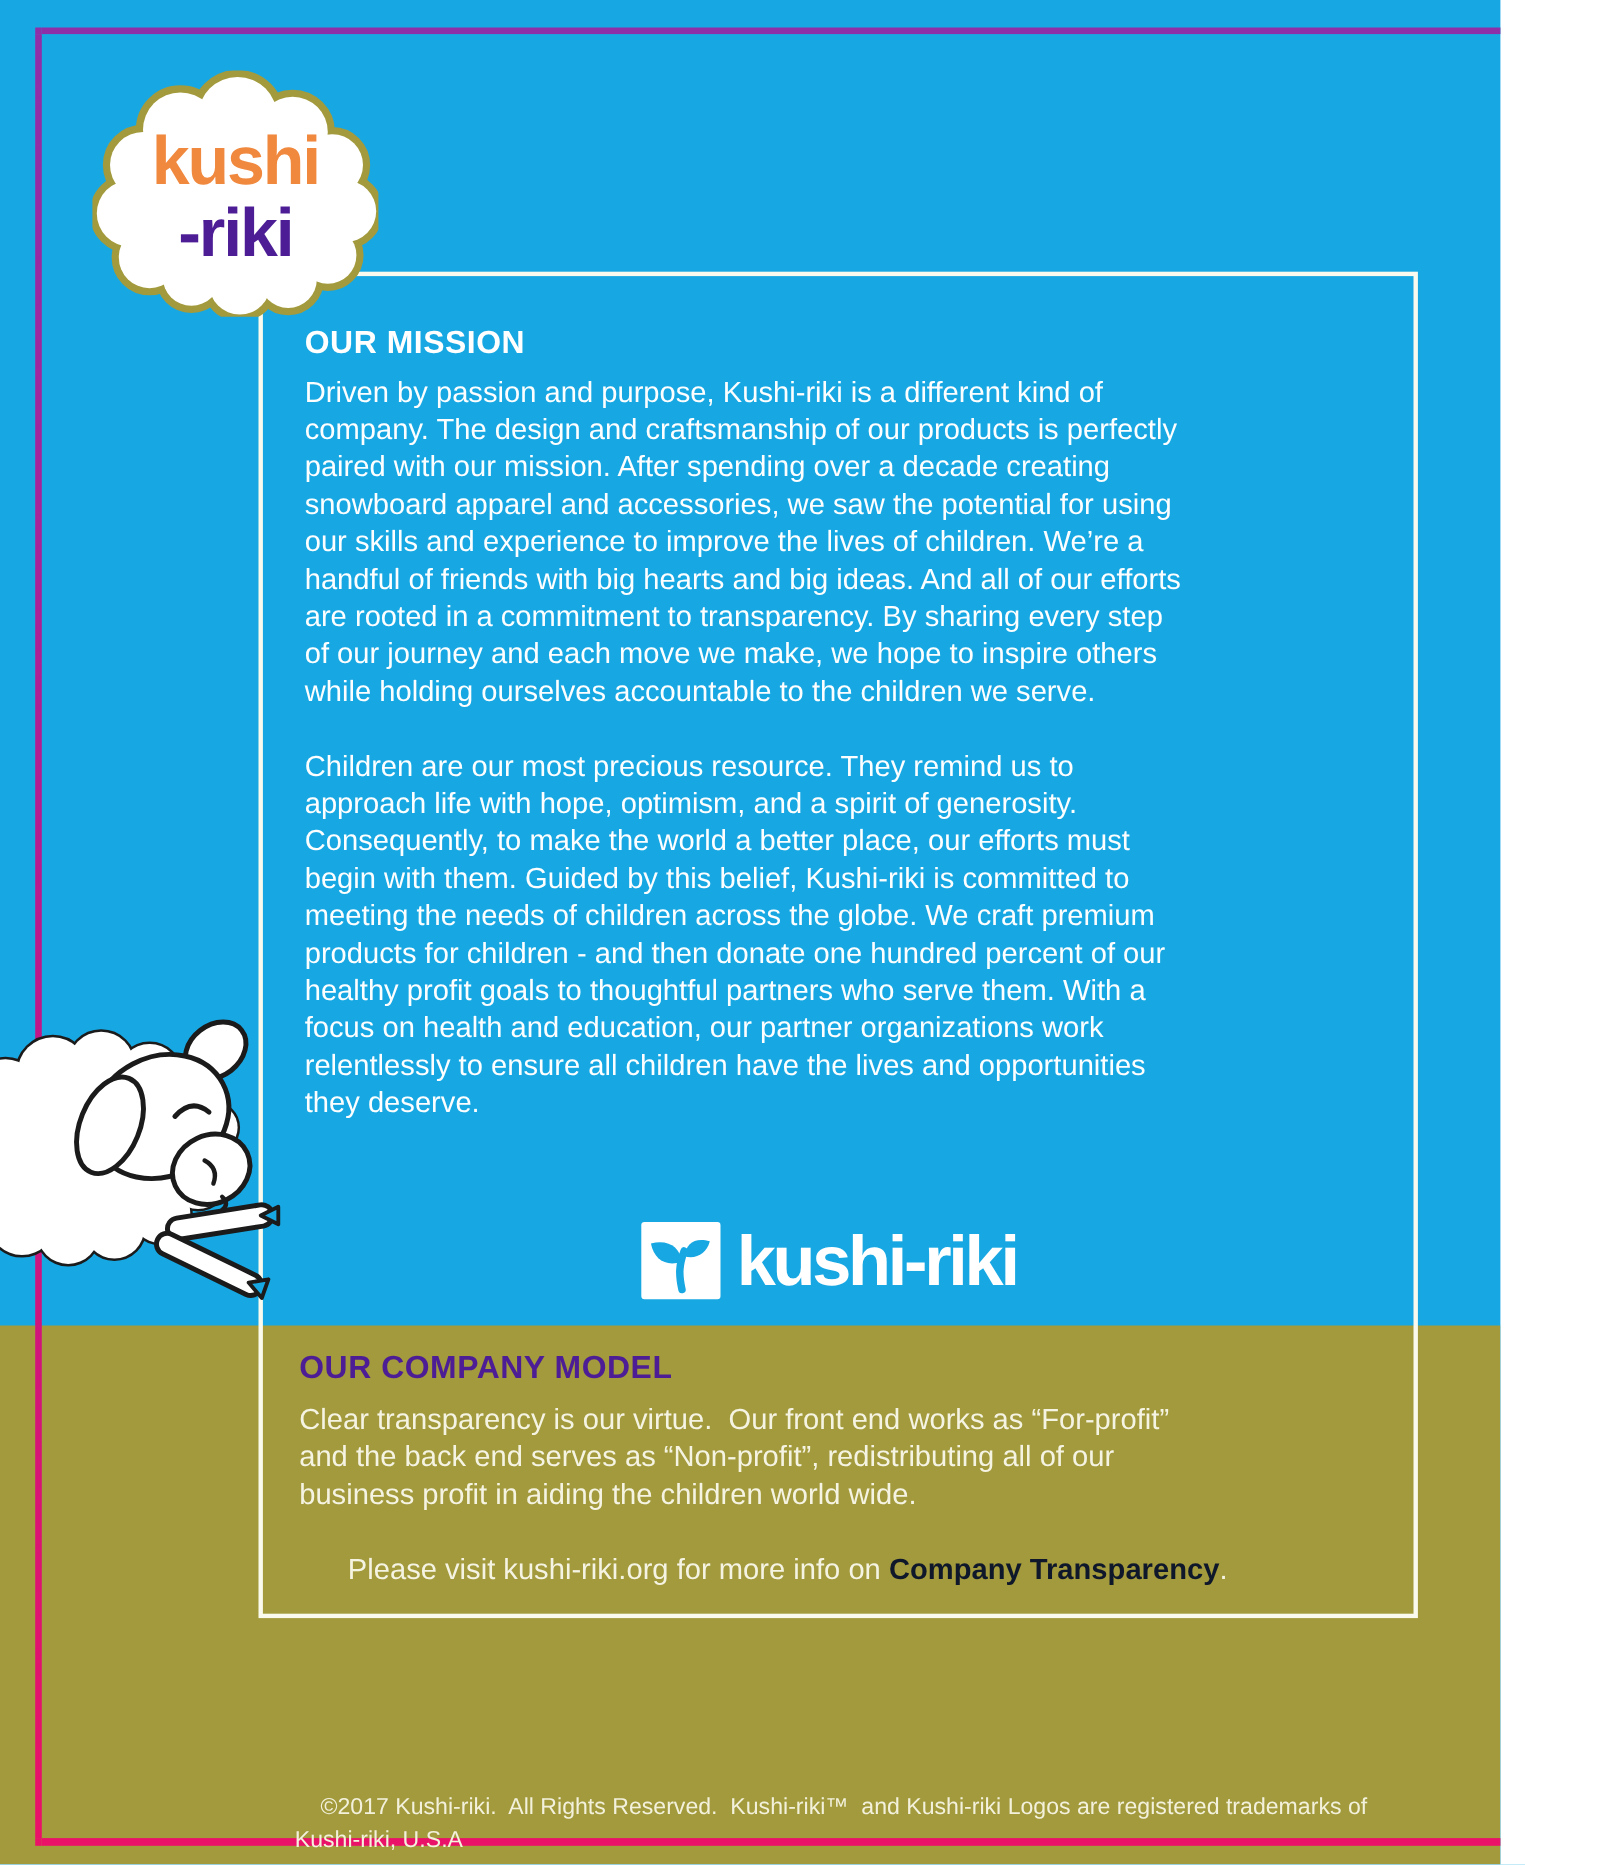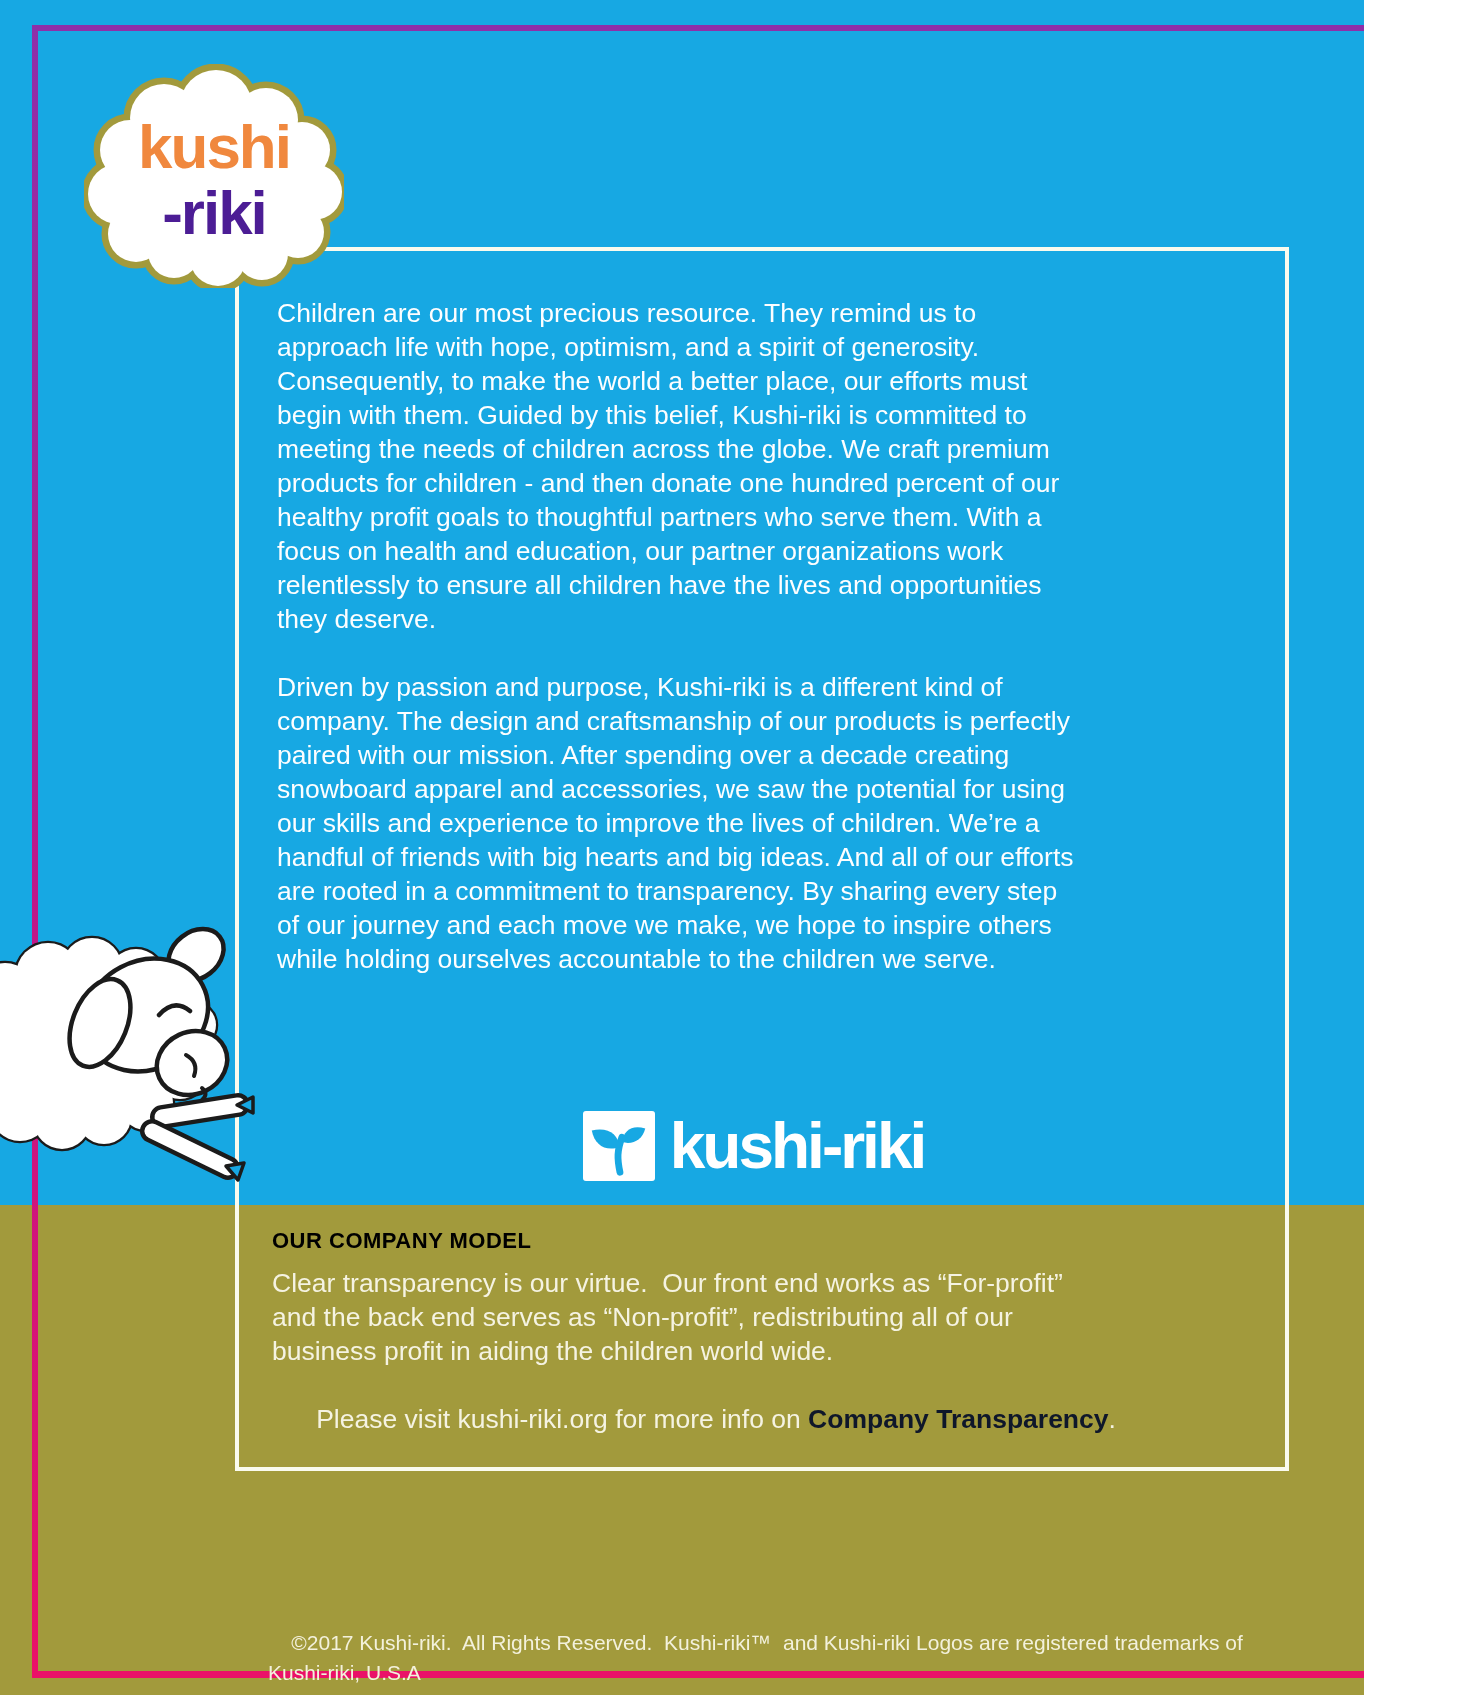--- a/index.html
+++ b/index.html
@@ -31,21 +31,21 @@
   .mission p{margin:0 0 34px 0;font-size:26.5px;line-height:34px;white-space:pre-wrap;}
 
   
   .center-logo{position:absolute;left:15px;top:1110px;width:1476px;display:flex;
                justify-content:center;align-items:flex-start;gap:14px;}
   .center-logo .mark{width:74px;height:72px;}
   .wordmark-text{color:#ffffff;font-weight:bold;font-size:64px;letter-spacing:-3px;line-height:72px;}
 
   
   .company-model{position:absolute;left:272px;top:1228px;width:1000px;color:#F5F3E2;}
-  .company-model h2{margin:0 0 12px 0;font-size:22px;font-weight:bold;color:#000000;letter-spacing:.5px;}
+  .company-model h2{margin:0 0 12px 0;font-size:29px;font-weight:bold;color:#4c1d95;letter-spacing:.5px;}
   .company-model .cm-lines,.company-model .cm-last{font-size:26.5px;line-height:34px;white-space:pre-wrap;}
   .company-model b{font-weight:bold;color:#0f172a;}
 
   
   .sheep{position:absolute;left:-50px;top:863px;width:310px;height:330px;}
 
   
   .footer{position:absolute;left:268px;top:1598px;width:1000px;color:#F3F1DC;
           font-size:21px;line-height:30px;white-space:pre-wrap;}
 </style>
@@ -90,39 +90,40 @@
         <ellipse cx="131" cy="120" rx="92" ry="72"></ellipse>
       </g>
     </svg>
     <div class="cloud-text">
       <div class="cloud-word-1">kushi</div>
       <div class="cloud-word-2">-riki</div>
     </div>
   </div>
 
   <section class="mission">
+    <h2>OUR MISSION</h2>
+    <p>Driven by passion and purpose, Kushi-riki is a different kind of
+company. The design and craftsmanship of our products is perfectly
+paired with our mission. After spending over a decade creating
+snowboard apparel and accessories, we saw the potential for using
+our skills and experience to improve the lives of children. We’re a
+handful of friends with big hearts and big ideas. And all of our efforts
+are rooted in a commitment to transparency. By sharing every step
+of our journey and each move we make, we hope to inspire others
+while holding ourselves accountable to the children we serve.</p>
     <p>Children are our most precious resource. They remind us to
 approach life with hope, optimism, and a spirit of generosity.
 Consequently, to make the world a better place, our efforts must
 begin with them. Guided by this belief, Kushi-riki is committed to
 meeting the needs of children across the globe. We craft premium
 products for children - and then donate one hundred percent of our
 healthy profit goals to thoughtful partners who serve them. With a
 focus on health and education, our partner organizations work
 relentlessly to ensure all children have the lives and opportunities
 they deserve.</p>
-    <p>Driven by passion and purpose, Kushi-riki is a different kind of
-company. The design and craftsmanship of our products is perfectly
-paired with our mission. After spending over a decade creating
-snowboard apparel and accessories, we saw the potential for using
-our skills and experience to improve the lives of children. We’re a
-handful of friends with big hearts and big ideas. And all of our efforts
-are rooted in a commitment to transparency. By sharing every step
-of our journey and each move we make, we hope to inspire others
-while holding ourselves accountable to the children we serve.</p>
   </section>
 
   <div class="center-logo">
     <svg class="mark" viewBox="0 0 76 74">
       <rect x="1" y="1" width="74" height="72" rx="3" fill="#ffffff"></rect>
       <path d="M39,64 C36,50 36,42 41,28" stroke="#17A8E3" stroke-width="7" fill="none" stroke-linecap="round"></path>
       <path d="M39,38 C24,43 13,36 10,21 C27,17 37,25 39,38 Z" fill="#17A8E3"></path>
       <path d="M41,33 C52,36 62,31 65,19 C51,15 43,21 41,33 Z" fill="#17A8E3"></path>
     </svg>
     <span class="wordmark-text">kushi-riki</span>

